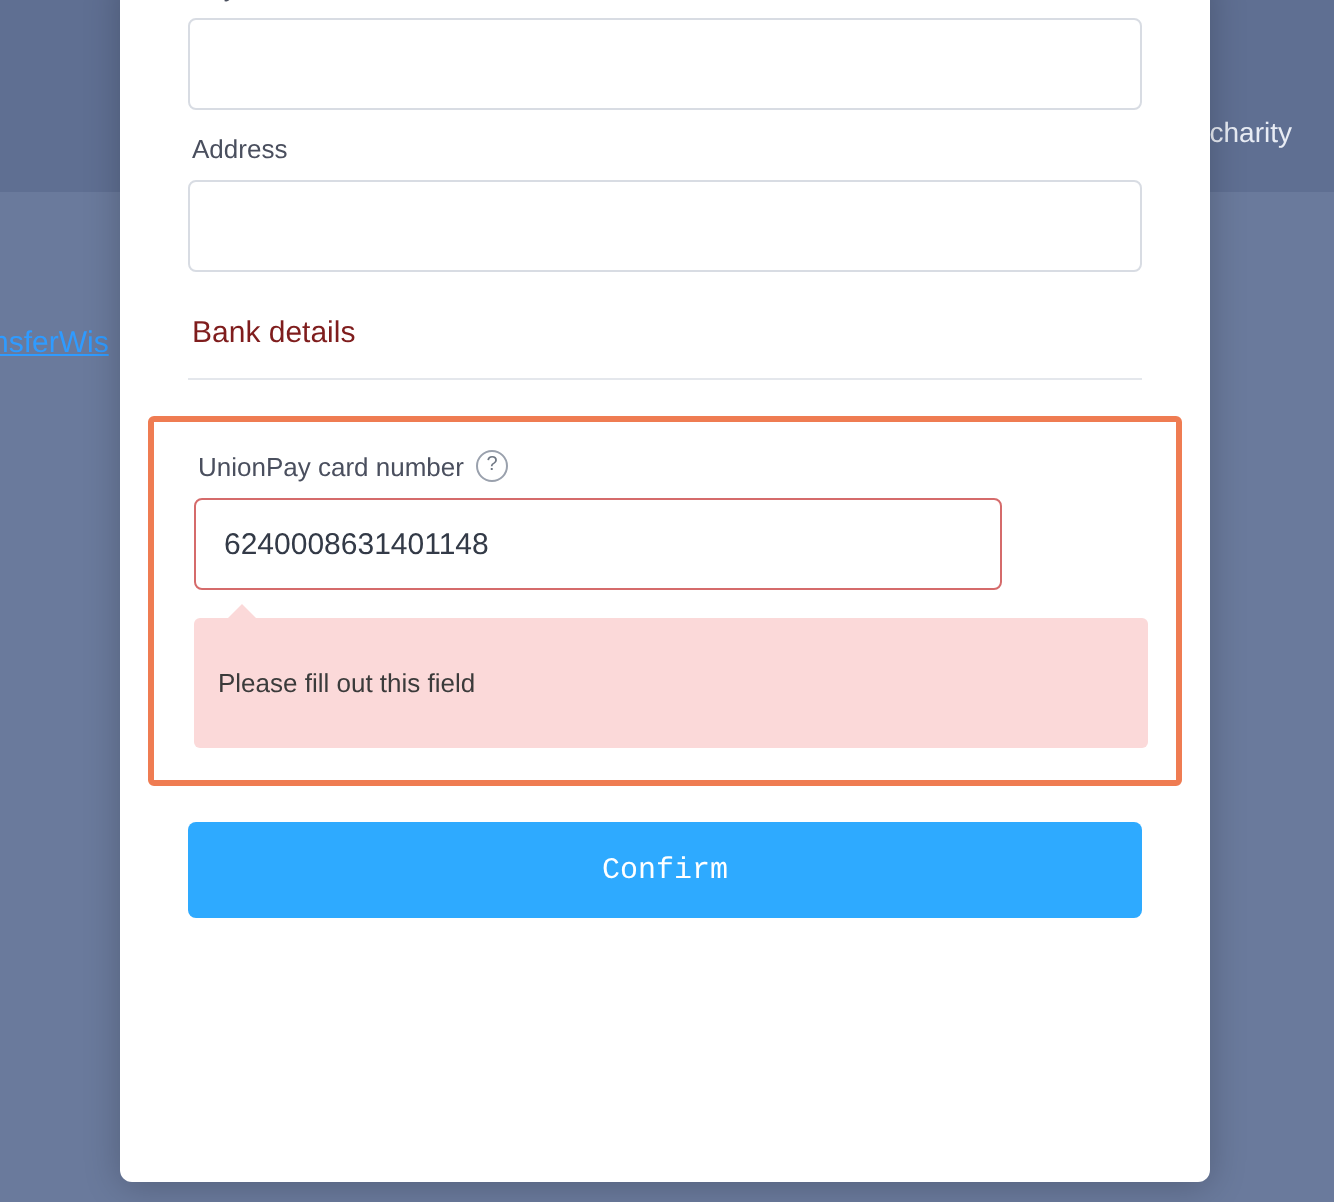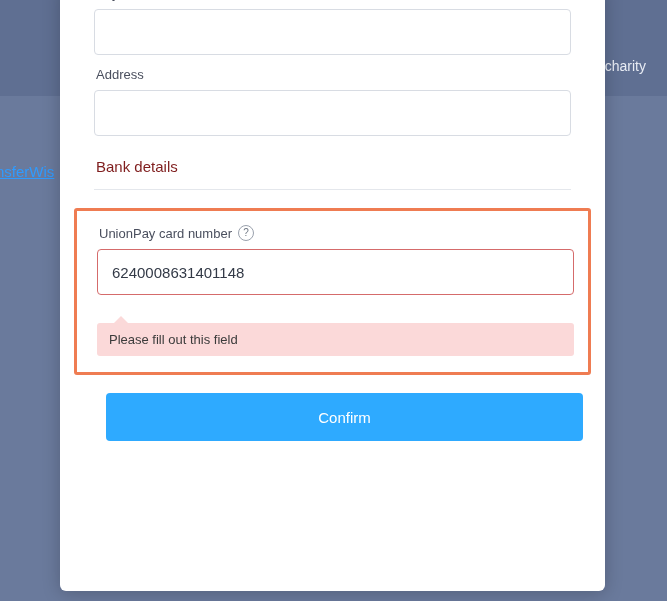--- a/index.html
+++ b/index.html
@@ -131,69 +131,69 @@
     height: 14px;
     border-radius: 50%;
     border: 1px solid #9aa1ad;
     color: #6f7783;
     font-size: 10px;
     line-height: 1;
     font-family: "Liberation Sans", sans-serif;
   }
   #card-input {
     box-sizing: border-box;
-    width: 477px;
+    width: 404px;
     height: 46px;
     border: 1px solid #d56b6b;
     border-radius: 4px;
     background: #fff;
     font-size: 15px;
     color: #333a47;
     padding: 0 14px;
     outline: none;
     font-family: "Liberation Sans", sans-serif;
   }
 
   
   #validation-bubble {
     position: relative;
-    margin-top: 28px;
+    margin-top: 14px;
     width: 477px;
     box-sizing: border-box;
     background: #fbd9d9;
     border-radius: 3px;
-    padding: 9px 12px;
+    padding: 25px 12px;
     font-size: 13px;
     color: #3b3b3b;
   }
   #validation-bubble::before {
     content: "";
     position: absolute;
     top: -7px;
     left: 16px;
     width: 0; height: 0;
     border-left: 8px solid transparent;
     border-right: 8px solid transparent;
     border-bottom: 8px solid #fbd9d9;
   }
 
   
   #confirm-button {
     display: block;
     box-sizing: border-box;
     width: 477px;
     height: 48px;
-    margin: 18px 0 0 12px;
+    margin: 18px 0 0 0;
     background: #2eaaff;
     color: #fff;
     border: none;
     border-radius: 4px;
     font-size: 15px;
     cursor: pointer;
-    font-family: Liberation Sans, sans-serif;
+    font-family: Liberation Mono, monospace;
   }
 </style>
 </head>
 <body>
 
 <div id="backdrop">
   <div id="bg-top-band"></div>
   <div id="bg-lower"></div>
   <div id="bg-charity">charity</div>
   <a id="bg-link" href="#">nsferWis</a>

